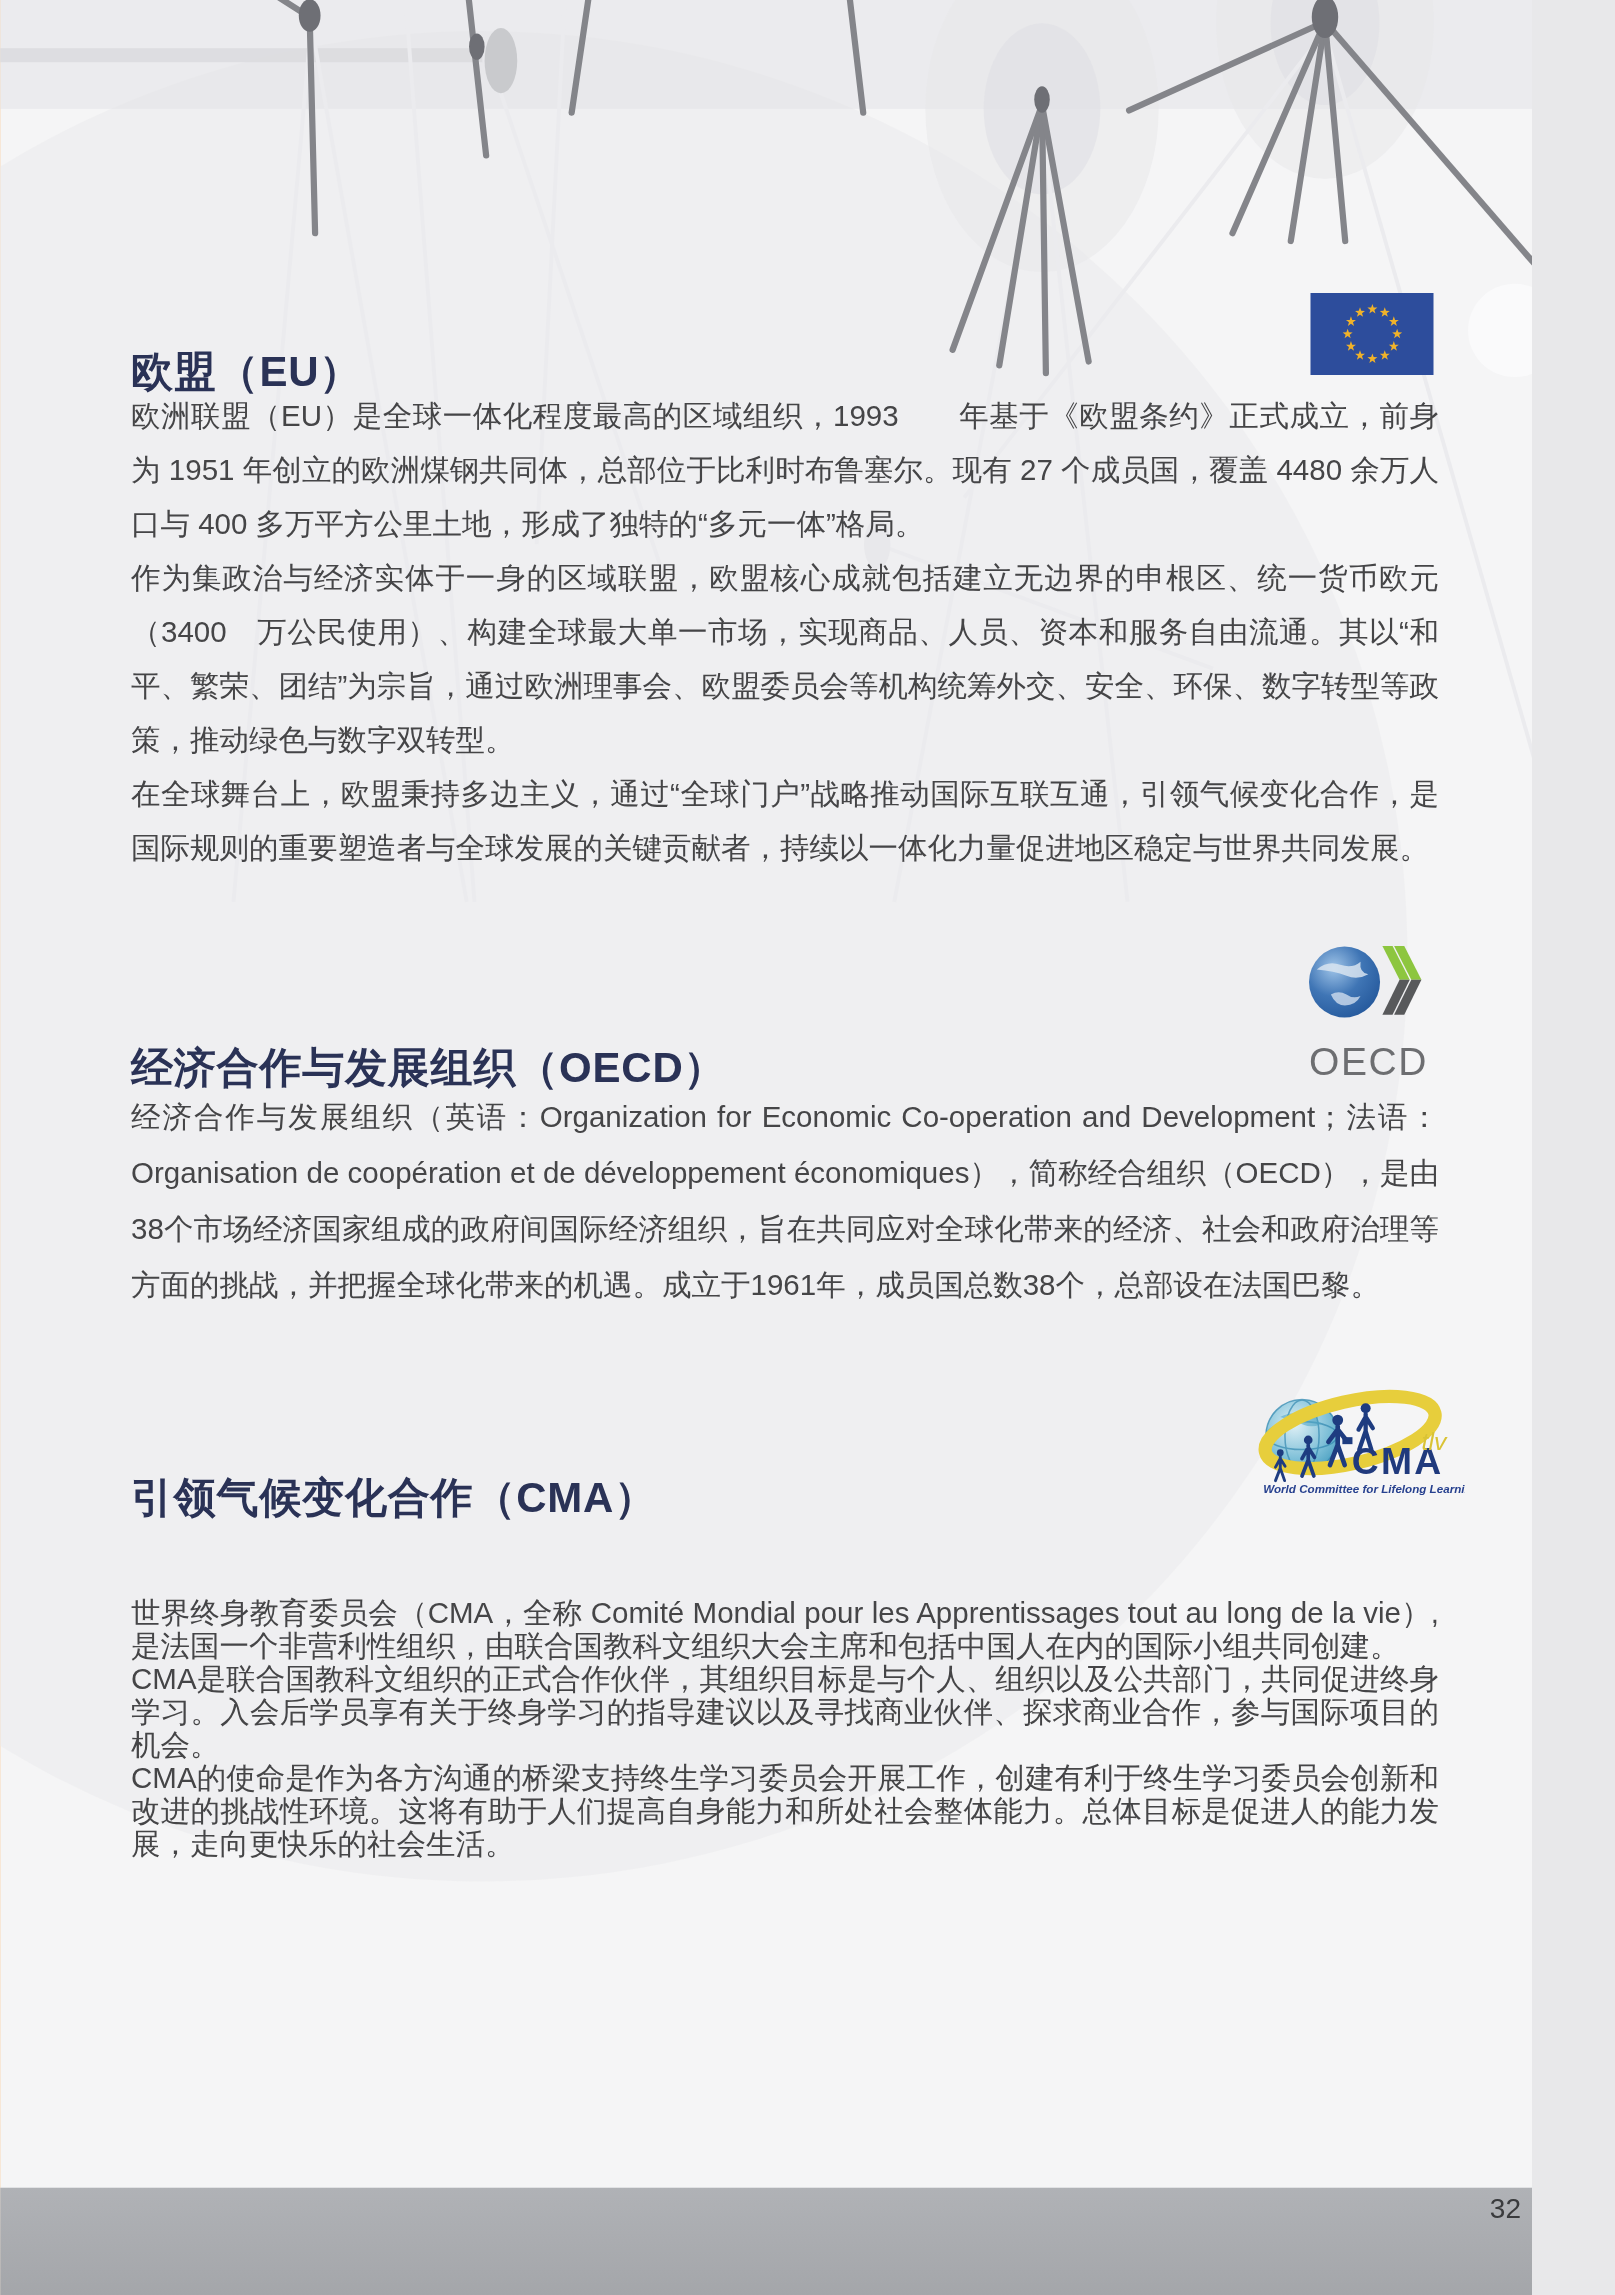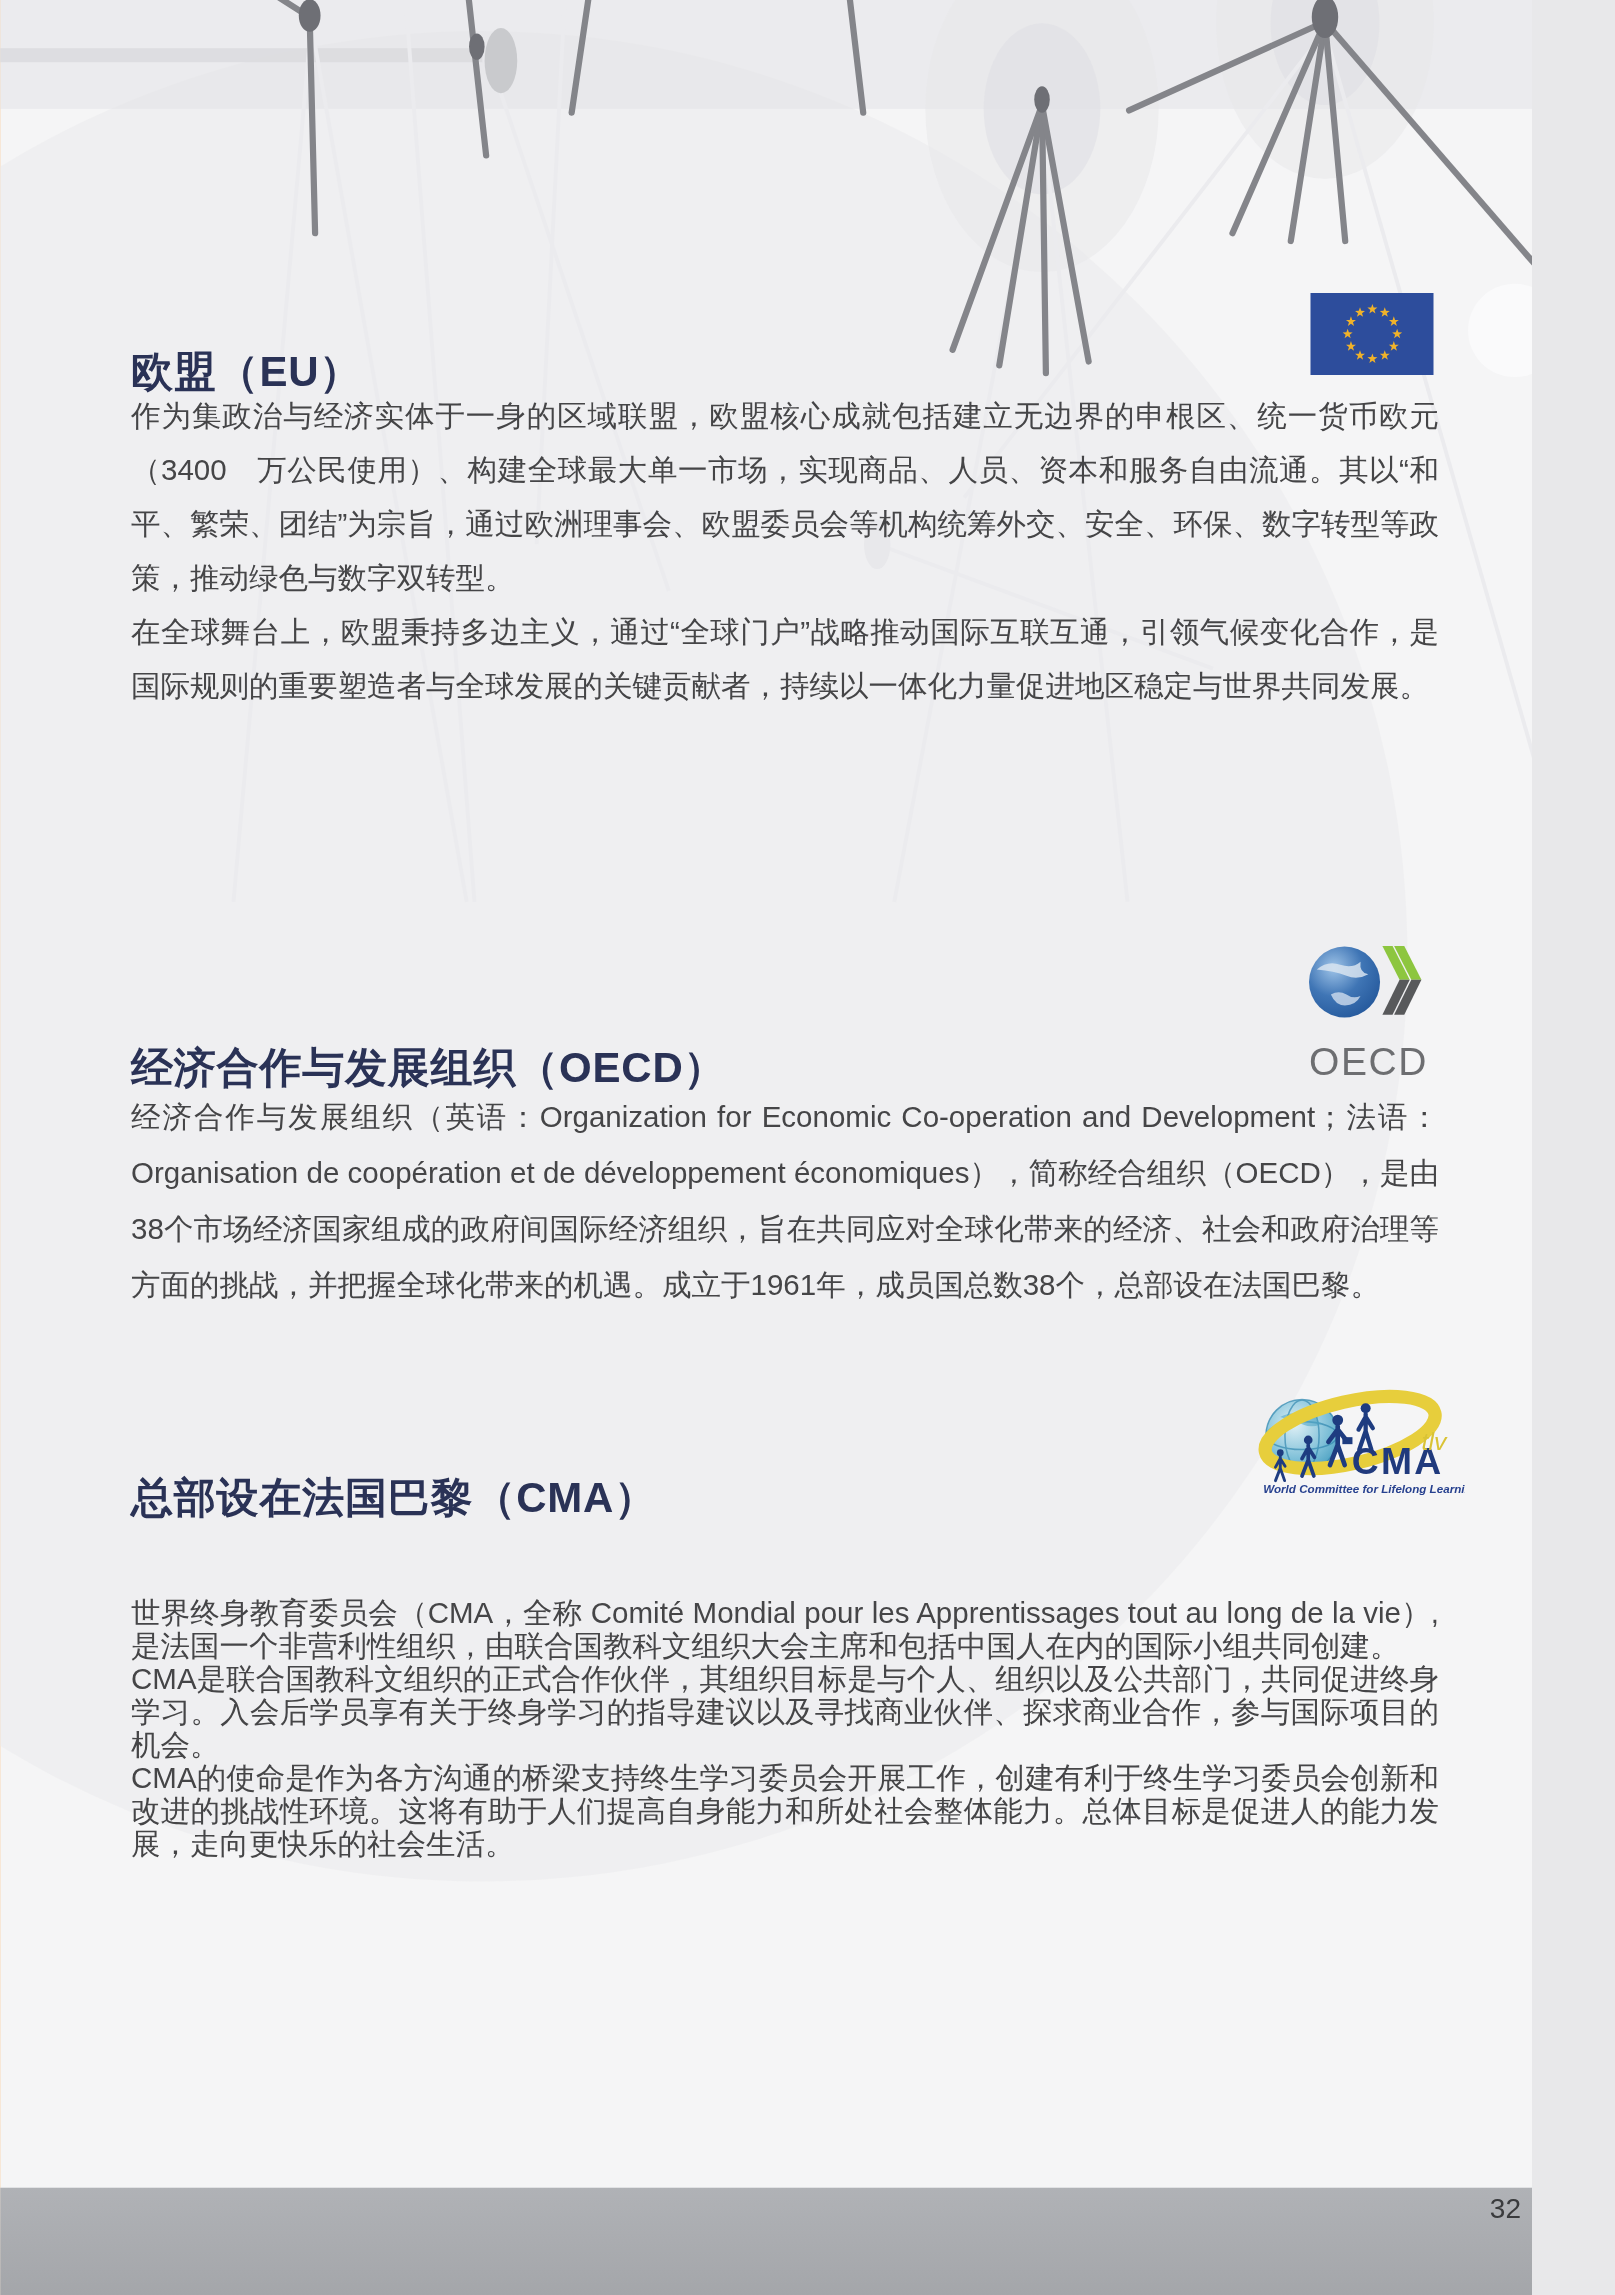--- a/index.html
+++ b/index.html
@@ -139,20 +139,21 @@
       <use href="#star" transform="translate(80,85)"></use>
       <use href="#star" transform="translate(64,80.7)"></use>
       <use href="#star" transform="translate(52.3,69)"></use>
       <use href="#star" transform="translate(48,53)"></use>
       <use href="#star" transform="translate(52.3,37)"></use>
       <use href="#star" transform="translate(64,25.3)"></use>
     </g>
   </svg>
 
   <div class="body-text" id="eu-paras">
+    <p>欧洲联盟（EU）是全球一体化程度最高的区域组织，1993　　年基于《欧盟条约》正式成立，前身为 1951 年创立的欧洲煤钢共同体，总部位于比利时布鲁塞尔。现有 27 个成员国，覆盖 4480 余万人口与 400 多万平方公里土地，形成了独特的“多元一体”格局。</p>
     <p>作为集政治与经济实体于一身的区域联盟，欧盟核心成就包括建立无边界的申根区、统一货币欧元（3400　万公民使用）、构建全球最大单一市场，实现商品、人员、资本和服务自由流通。其以“和平、繁荣、团结”为宗旨，通过欧洲理事会、欧盟委员会等机构统筹外交、安全、环保、数字转型等政策，推动绿色与数字双转型。</p>
     <p>在全球舞台上，欧盟秉持多边主义，通过“全球门户”战略推动国际互联互通，引领气候变化合作，是国际规则的重要塑造者与全球发展的关键贡献者，持续以一体化力量促进地区稳定与世界共同发展。</p>
   </div>
 
   <h2 class="section-title" id="oecd-title">经济合作与发展组织（OECD）</h2>
 
   <div class="oecd-logo">
     <svg viewBox="0 0 146 92" width="114" height="72" aria-hidden="true">
       <defs>
         <radialGradient id="earthG" cx="0.35" cy="0.3" r="0.9">
@@ -169,21 +170,21 @@
       <path d="M109,0 L122,0 L144,43 L131,43 Z" fill="#8dc63f"></path>
       <path d="M131,43 L144,43 L122,88 L109,88 Z" fill="#58595b"></path>
     </svg>
     <div class="oecd-word">OECD</div>
   </div>
 
   <div class="body-text" id="oecd-paras">
     <p>经济合作与发展组织（英语：Organization for Economic Co-operation and Development；法语：Organisation de coopération et de développement économiques），简称经合组织（OECD），是由38个市场经济国家组成的政府间国际经济组织，旨在共同应对全球化带来的经济、社会和政府治理等方面的挑战，并把握全球化带来的机遇。成立于1961年，成员国总数38个，总部设在法国巴黎。</p>
   </div>
 
-  <h2 class="section-title" id="cma-title">总部设在法国巴黎（CMA）</h2>
+  <h2 class="section-title" id="cma-title">引领气候变化合作（CMA）</h2>
 
   <svg class="cma-logo" viewBox="0 0 268 150" aria-hidden="true">
     <defs>
       <radialGradient id="cmaGlobeG" cx="0.4" cy="0.35" r="0.85">
         <stop offset="0" stop-color="#dff0f6"></stop>
         <stop offset="0.55" stop-color="#7fc0d8"></stop>
         <stop offset="1" stop-color="#2e8fb5"></stop>
       </radialGradient>
     </defs>
     <circle cx="58" cy="70" r="47" fill="url(#cmaGlobeG)"></circle>

